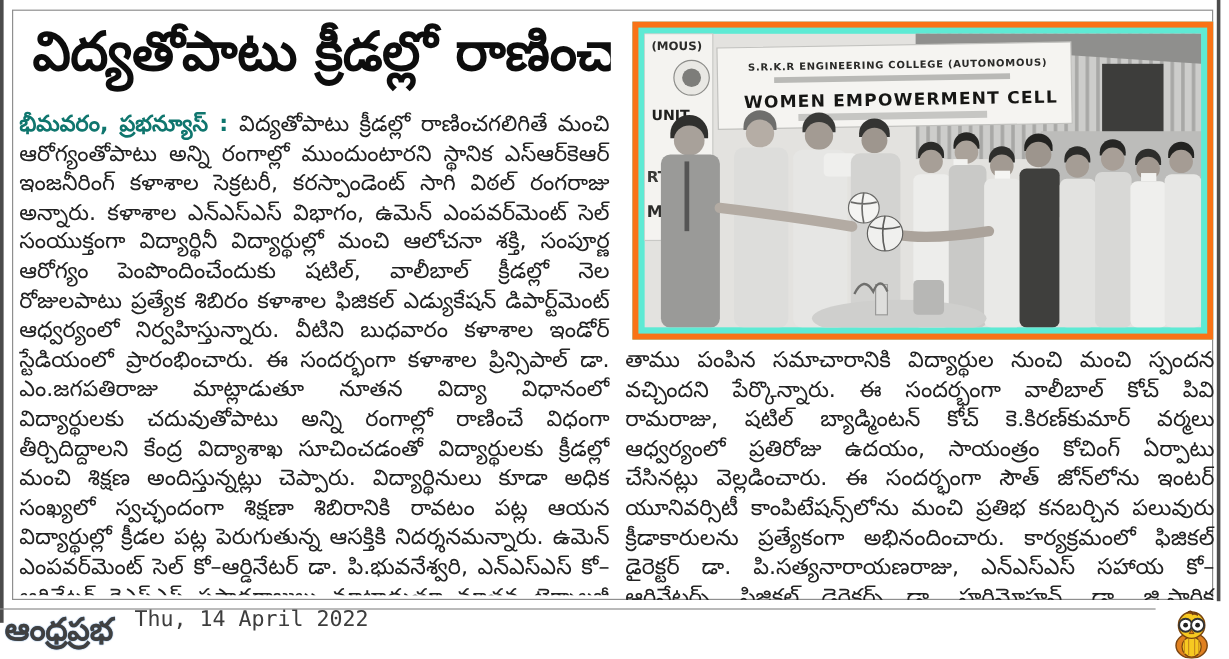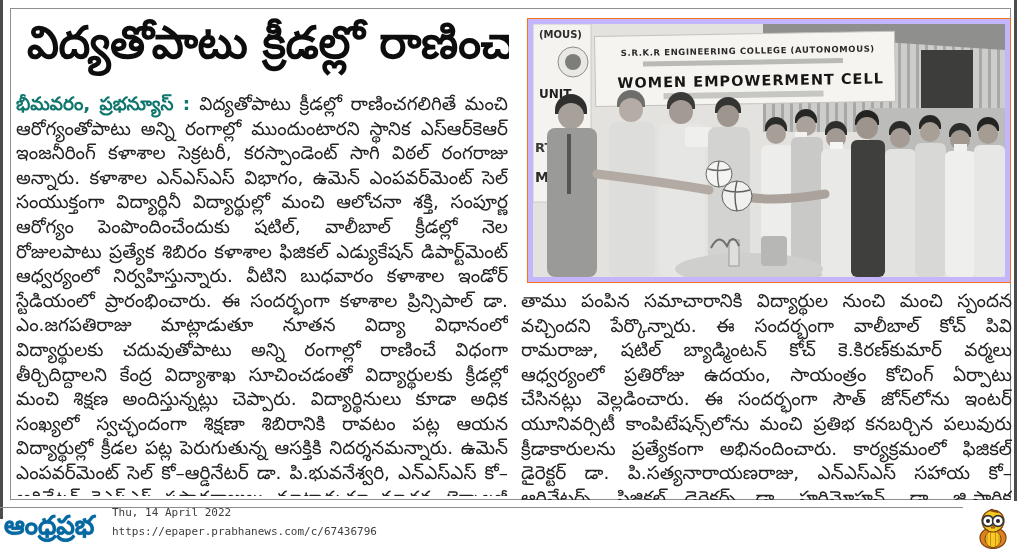--- a/index.html
+++ b/index.html
@@ -21,30 +21,30 @@
               color:#0d0d0d; white-space:nowrap; overflow:hidden; }
 
   .bodytext { font-size:18.5px; line-height:24.6px; text-align:justify;
               color:#222; word-spacing:1px; }
   #col1 { left:16px;  top:92px;  width:492px; height:404px; overflow:hidden; }
   #col2 { left:521px; top:289px; width:491px; height:211px; overflow:hidden; }
   .dateline { font-weight:bold; color:#0f766e; }
 
   
   #photo-frame { left:527px; top:18px; width:484px; height:265px;
-                 background:#c4b5fd; border:1px solid #f97316; padding:5px; }
+                 background:#5eead4; border:5px solid #f97316; padding:5px; }
   #photo-frame svg { display:block; width:100%; height:100%; }
 
   
   #footer-divider { left:0; top:507px; width:963px; height:1px; background:#8d8d8d; }
   #logo { left:4px; top:510px; width:104px; height:36px;
-          font-size:26px; font-weight:bold; color:#0369a1; white-space:nowrap;
+          font-size:26px; font-weight:bold; color:#404040; white-space:nowrap;
           text-shadow:0 0 1px #1d5a9e; overflow:hidden; }
   .footmono { font-family:"DejaVu Sans Mono", monospace; color:#3d3d3d;
-              font-size:11px; white-space:nowrap; }
+              font-size:18px; white-space:nowrap; }
   #footer-date { left:112px; top:506px; }
   #footer-url  { left:112px; top:525px; text-decoration:none; color:#3d3d3d; display:block; }
   #owl { left:971px; top:508px; width:45px; height:41px; }
 </style>
 </head>
 <body>
 
 <div id="page">
 
   <div class="abs" id="left-rule"></div>
@@ -176,21 +176,20 @@
         <rect x="228" y="212" width="26" height="30" rx="4" fill="#b7b7b5"></rect>
       </g>
     </svg>
   </figure>
 
   <p class="abs bodytext" id="col2">తాము పంపిన సమాచారానికి విద్యార్థుల నుంచి మంచి స్పందన వచ్చిందని పేర్కొన్నారు. ఈ సందర్భంగా వాలీబాల్ కోచ్ పివి రామరాజు, షటిల్ బ్యాడ్మింటన్ కోచ్ కె.కిరణ్‌కుమార్ వర్మలు ఆధ్వర్యంలో ప్రతిరోజు ఉదయం, సాయంత్రం కోచింగ్ ఏర్పాటు చేసినట్లు వెల్లడించారు. ఈ సందర్భంగా సౌత్ జోన్‌లోను ఇంటర్ యూనివర్సిటీ కాంపిటేషన్స్‌లోను మంచి ప్రతిభ కనబర్చిన పలువురు క్రీడాకారులను ప్రత్యేకంగా అభినందించారు. కార్యక్రమంలో ఫిజికల్ డైరెక్టర్ డా. పి.సత్యనారాయణరాజు, ఎన్ఎస్ఎస్ సహాయ కో–ఆర్డినేటర్స్, ఫిజికల్ డైరెక్టర్స్ డా. హరిమోహన్, డా. జి.సారిక తదితరులు పాల్గొన్నారు.</p>
 
   <div class="abs" id="footer-divider"></div>
   <div class="abs" id="logo">ఆంధ్రప్రభ</div>
   <div class="abs footmono" id="footer-date">Thu, 14 April 2022</div>
-  <a class="abs footmono" id="footer-url" href="#">https://epaper.prabhanews.com/c/67436796</a>
 
   <svg class="abs" id="owl" viewBox="0 0 45 41">
     <ellipse cx="22" cy="30" rx="13" ry="10.5" fill="#e0801f" stroke="#7a4510" stroke-width="1.2"></ellipse>
     <ellipse cx="22" cy="31" rx="8" ry="8.5" fill="#f7c921" stroke="#7a4510" stroke-width="1"></ellipse>
     <path d="M16 25 v12 M19.5 24 v14 M24.5 24 v14 M28 25 v12" stroke="#c98c1c" stroke-width="1" fill="none"></path>
     <circle cx="22" cy="13" r="11" fill="#f7c921" stroke="#7a4510" stroke-width="1.2"></circle>
     <path d="M18 3 q4 -4 5 1 q3 -3 4 1" fill="#8b4a12" stroke="#6b3a0e" stroke-width="1"></path>
     <circle cx="17" cy="13" r="5.4" fill="#ffffff" stroke="#333" stroke-width="1.6"></circle>
     <circle cx="27" cy="13" r="5.4" fill="#ffffff" stroke="#333" stroke-width="1.6"></circle>
     <circle cx="17" cy="13" r="2" fill="#222"></circle>

